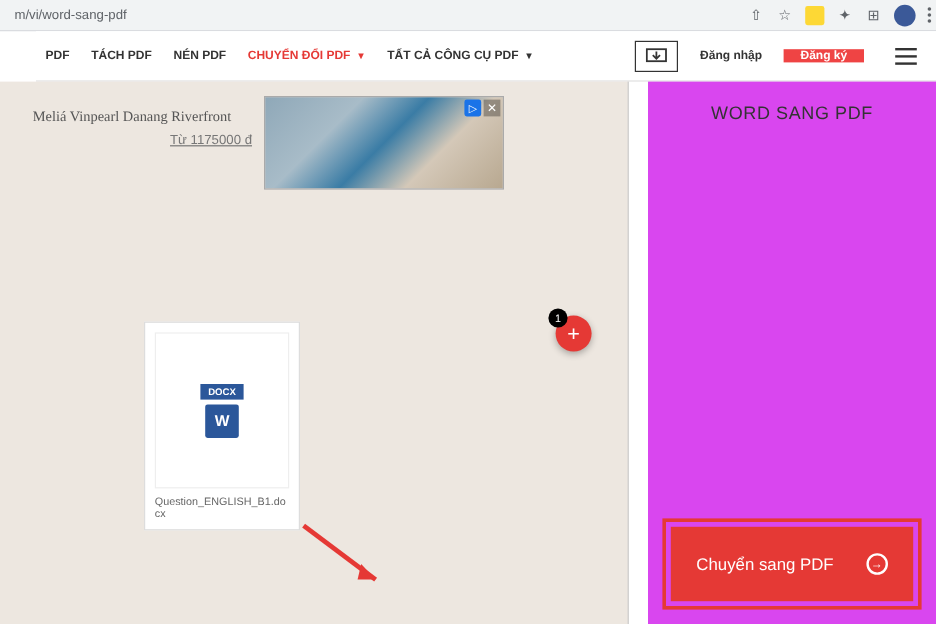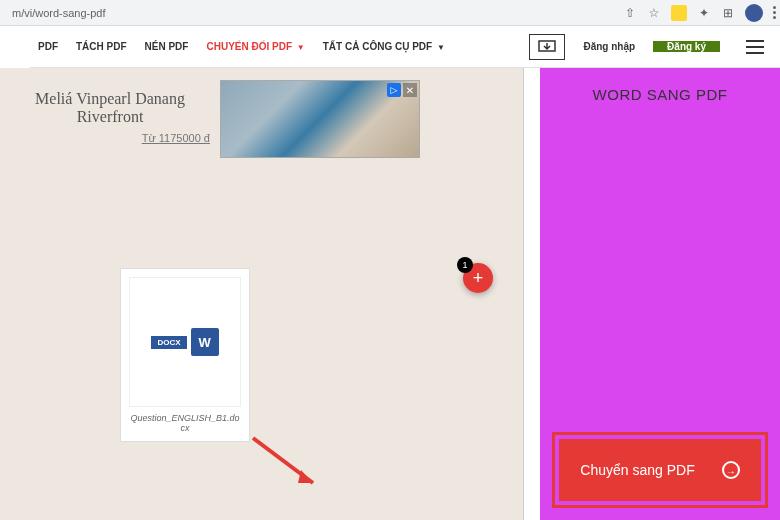--- a/index.html
+++ b/index.html
@@ -14,44 +14,44 @@
     .chrome-dots { display: flex; flex-direction: column; gap: 2px; }
     .chrome-dots span { width: 3px; height: 3px; background: #5f6368; border-radius: 50%; }
     
     .nav-bar { height: 42px; background: #fff; border-bottom: 1px solid #e0e0e0; display: flex; align-items: center; padding: 0 8px; gap: 18px; font-size: 10px; font-weight: 600; color: #333; margin-left: 30px; }
     .nav-item { cursor: pointer; white-space: nowrap; }
     .nav-item.red { color: #e53935; }
     .nav-item .caret { font-size: 8px; margin-left: 2px; }
     .nav-spacer { flex: 1; }
     .download-btn { border: 1px solid #333; padding: 5px 8px; display: flex; align-items: center; justify-content: center; }
     .login-link { color: #333; font-weight: 600; }
-    .signup-btn { background: #4d7c0f; color: #fff; padding: 0 14px; font-weight: 600; }
+    .signup-btn { background: #ef4444; color: #fff; padding: 0 14px; font-weight: 600; }
     .menu-btn { display: flex; flex-direction: column; gap: 4px; padding: 0 8px; }
     .menu-btn span { width: 18px; height: 2px; background: #333; }
     
     .main-area { display: flex; height: calc(520px - 26px - 42px); }
     .left-panel { flex: 1; background: #ede7e0; position: relative; border-right: 1px solid #ccc; }
     .right-panel { width: 240px; background: #d946ef; position: relative; display: flex; flex-direction: column; margin-left: 16px; }
     
     .ad-section { display: flex; padding: 12px 0 0 10px; gap: 10px; }
     .ad-text { flex: 0 0 200px; text-align: center; padding-top: 10px; }
-    .ad-title { font-family: Georgia, serif; font-size: 16px; color: #555; text-align: center; }
+    .ad-title { font-family: Georgia, serif; font-size: 12px; color: #555; text-align: center; }
     .ad-price { font-size: 11px; color: #777; text-decoration: underline; margin-top: 6px; text-align: right; }
     .ad-image { width: 200px; height: 78px; background: linear-gradient(135deg, #8fa8b8 0%, #a8bcc8 30%, #3a7ca5 50%, #d4c8b8 70%, #b8a890 100%); position: relative; border: 1px solid #aaa; }
     .ad-close { position: absolute; top: 2px; right: 2px; width: 14px; height: 14px; background: rgba(0,0,0,0.3); color: #fff; font-size: 10px; display: flex; align-items: center; justify-content: center; }
     .ad-info { position: absolute; top: 2px; right: 18px; width: 14px; height: 14px; background: #1a73e8; color: #fff; font-size: 9px; display: flex; align-items: center; justify-content: center; border-radius: 2px; }
     
     .add-file-btn { position: absolute; top: 195px; right: 30px; width: 30px; height: 30px; background: #e53935; border-radius: 50%; color: #fff; display: flex; align-items: center; justify-content: center; font-size: 18px; box-shadow: 0 2px 6px rgba(0,0,0,0.3); }
     .add-file-badge { position: absolute; top: -6px; left: -6px; width: 16px; height: 16px; background: #000; color: #fff; border-radius: 50%; font-size: 9px; display: flex; align-items: center; justify-content: center; }
     
     .file-card { position: absolute; top: 200px; left: 120px; width: 130px; background: #fff; border: 1px solid #ddd; padding: 8px; }
-    .file-thumb { width: 100%; height: 130px; background: #fff; border: 1px solid #eee; display: flex; align-items: center; justify-content: center; flex-direction: row; gap: 4px; }
+    .file-thumb { width: 100%; height: 130px; background: #fff; border: 1px solid #eee; display: flex; align-items: center; justify-content: center; flex-direction: column; gap: 4px; }
     .docx-badge { background: #2b579a; color: #fff; font-size: 8px; font-weight: 700; padding: 2px 6px; }
     .word-icon { width: 28px; height: 28px; background: #2b579a; color: #fff; display: flex; align-items: center; justify-content: center; font-weight: 700; font-size: 13px; border-radius: 2px; }
-    .file-name { font-size: 9px; color: #666; text-align: center; margin-top: 6px; word-break: break-all; font-style: italic; }
+    .file-name { font-size: 9px; color: #666; margin-top: 6px; word-break: break-all; }
     
     .right-title { text-align: center; font-size: 15px; font-weight: 400; color: #333; padding: 18px 0; letter-spacing: 0.5px; }
     .right-spacer { flex: 1; }
     
     .convert-wrapper { margin: 12px; border: 3px solid #e53935; padding: 4px; }
     .convert-btn { background: #e53935; color: #fff; padding: 22px 12px; display: flex; align-items: center; justify-content: center; gap: 27px; font-size: 14px; cursor: pointer; }
     .convert-arrow-circle { width: 18px; height: 18px; border: 2px solid #fff; border-radius: 50%; display: flex; align-items: center; justify-content: center; font-size: 10px; }
     
     .red-arrow { position: absolute; top: 360px; right: 190px; pointer-events: none; }
   </style>

